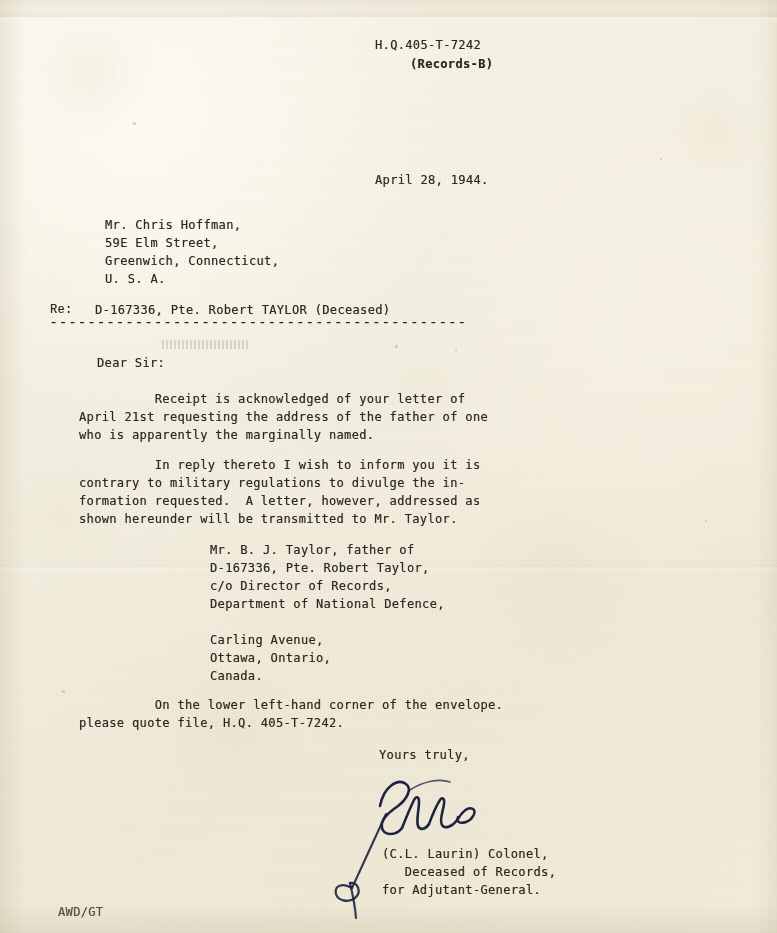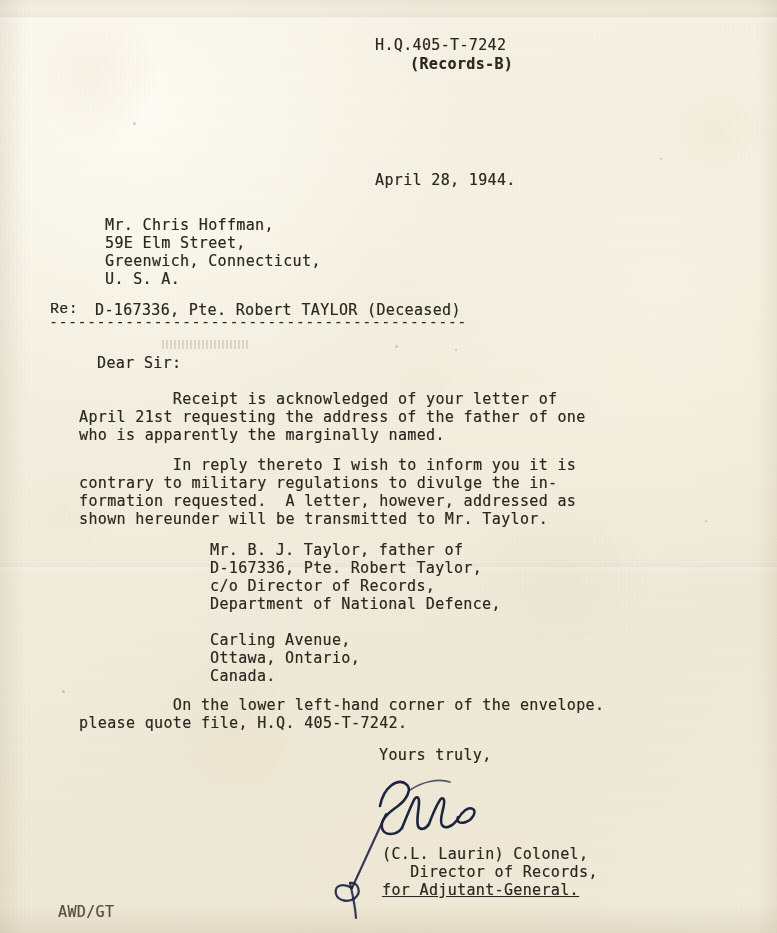--- a/index.html
+++ b/index.html
@@ -63,21 +63,21 @@
     height: 14px;
     background: linear-gradient(to bottom, rgba(0,0,0,0) 0%, rgba(140,126,98,0.08) 48%, rgba(255,255,255,0.30) 56%, rgba(0,0,0,0) 100%);
     pointer-events: none;
   }
 
   
   .t {
     position: absolute;
     white-space: pre;
     font-family: "DejaVu Sans Mono", "Liberation Mono", monospace;
-    font-size: 15px;
+    font-size: 12px;
     line-height: 18px;
     letter-spacing: 0.35px;
     color: #2c2720;
     text-shadow:
       0.4px 0 0 rgba(44,39,32,0.30),
       -0.3px 0.3px 0 rgba(70,60,48,0.20);
   }
   .t.light { color: #4a4338; opacity: 0.92; }
 
   .dashline {
@@ -193,18 +193,18 @@
         <path d="M107 54 C110 46, 114 36, 118 30 C120 27, 123 28, 122 34
                  C121 42, 117 50, 120 55 C123 60, 131 56, 136 49" stroke-width="2.5"></path>
         <path d="M136 49 C140 42, 146 36, 151 39 C155 42, 150 50, 144 52
                  C138 54, 134 52, 136 47" stroke-width="2.4"></path>
         <path d="M88 20 C100 12, 116 8, 128 12" stroke-width="1.7" opacity="0.75"></path>
       </g>
     </svg>
   </div>
 
   <div class="t" style="left:382px; top:845px;">(C.L. Laurin) Colonel,</div>
-  <div class="t" style="left:382px; top:863px;">   Director of Records,</div>
-  <div class="t" style="left:382px; top:881px;text-decoration:underline;">for Adjutant-General.</div>
+  <div class="t" style="left:382px; top:863px;">   Deceased of Records,</div>
+  <div class="t" style="left:382px; top:881px;">for Adjutant-General.</div>
 
   <div class="t light" style="left:58px; top:903px;">AWD/GT</div>
 
 </div>
 
 </body></html>

